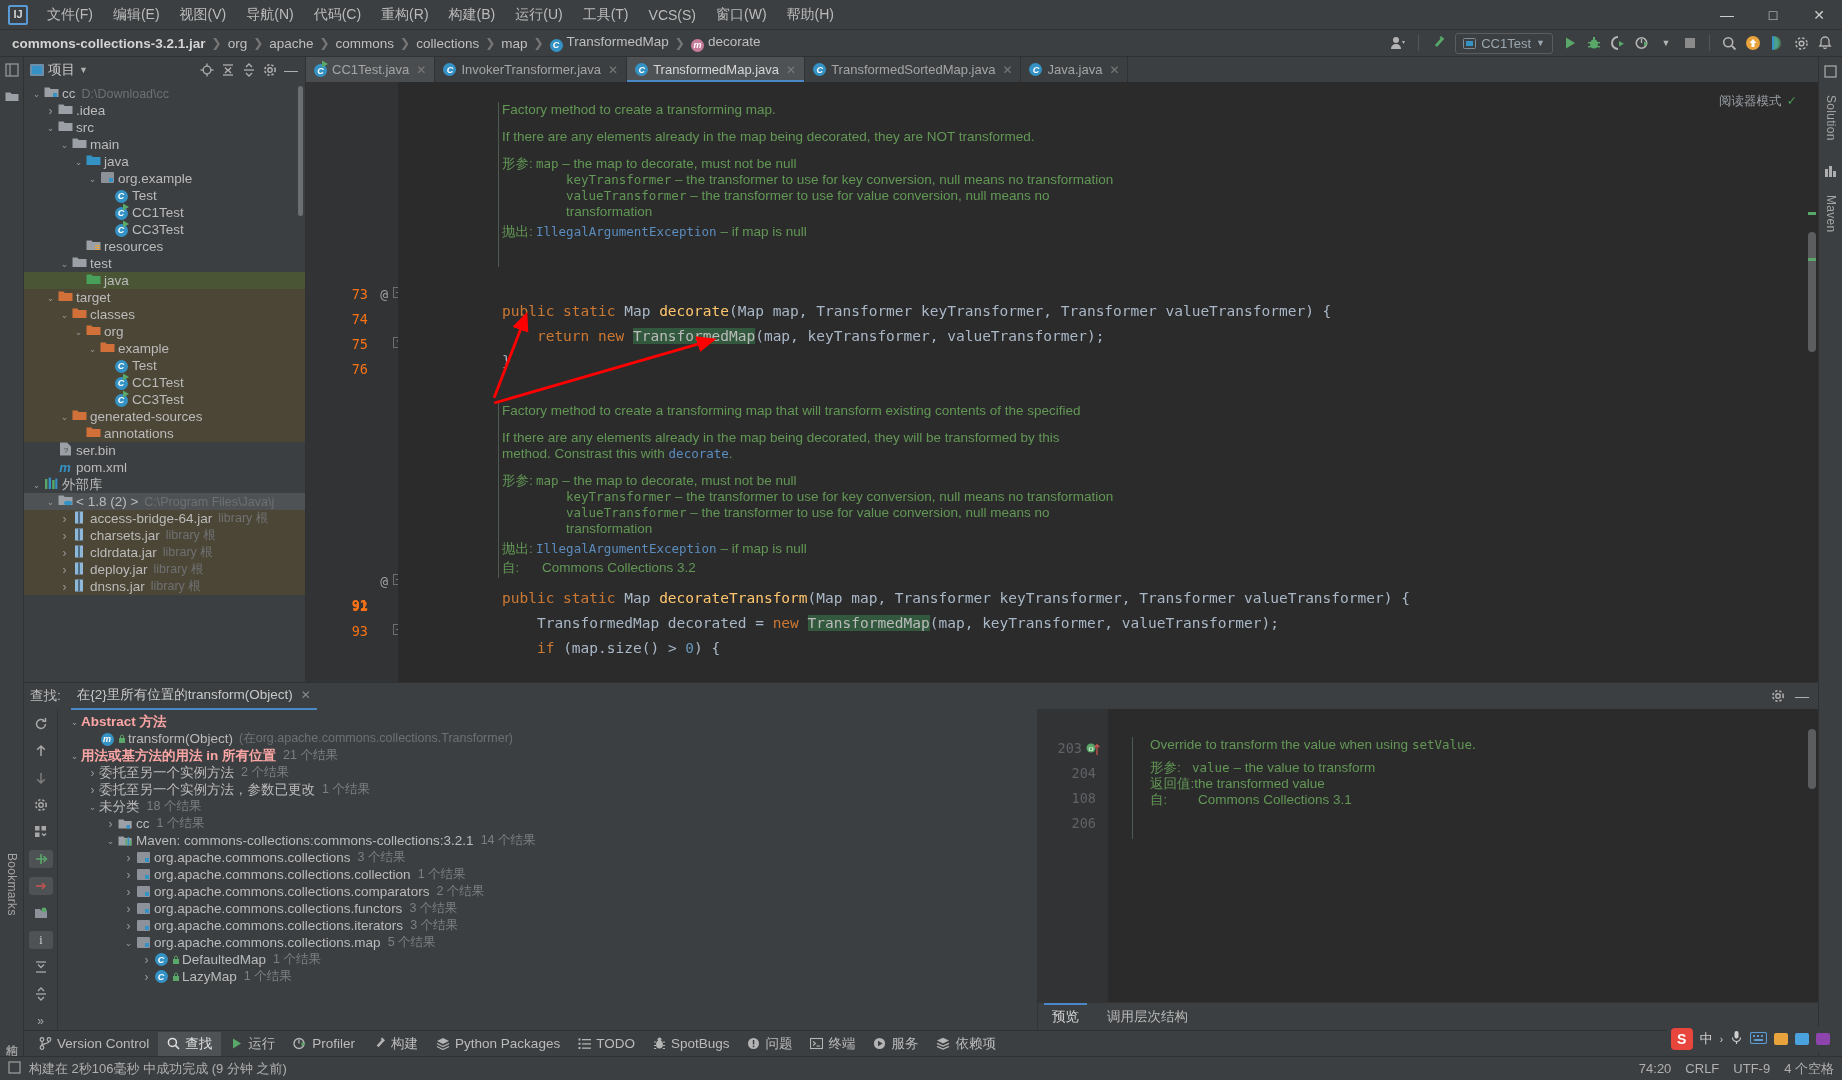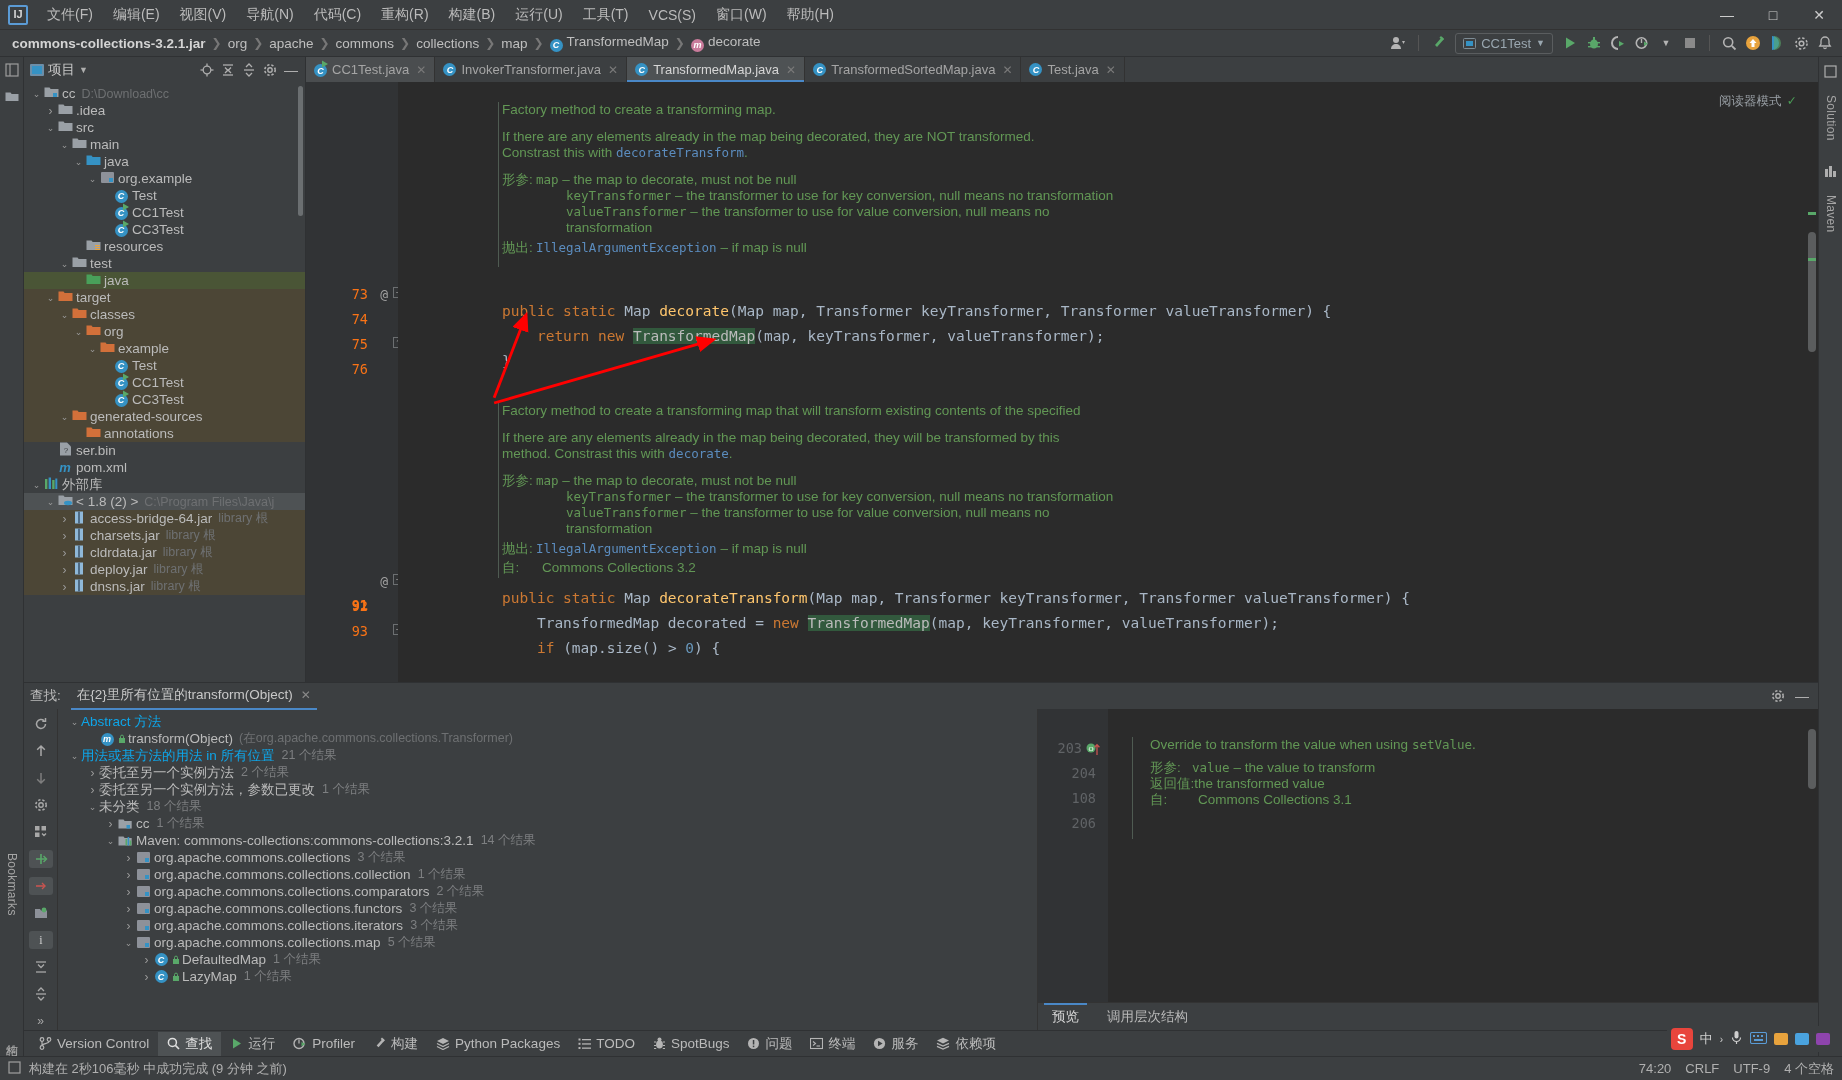--- a/index.html
+++ b/index.html
@@ -145,21 +145,21 @@
   .find-head { height:26px;flex:0 0 26px;display:flex;align-items:center;padding:0 6px;gap:10px;font-size:13.5px; }
   .find-head .lab { color:#bbbbbb; }
   .find-tab { color:#c8c8c8; border-bottom:2px solid #4a88c7; padding:3px 6px 4px; display:flex;align-items:center;gap:8px; }
   .find-head .acts { margin-left:auto; display:flex; gap:4px; }
   .find-body { flex:1; display:flex; min-height:0; }
   .find-strip { width:34px;flex:0 0 34px;background:#3c3f41;display:flex;flex-direction:column;align-items:center;padding-top:6px;gap:9px;border-right:1px solid #333; }
   .fs-ic { width:24px;height:22px;display:flex;align-items:center;justify-content:center;color:#a8a8a8;font-size:13px;border-radius:3px; }
   .fs-ic.on { background:#4e5254; }
   .findtree { flex:1; overflow:hidden; font-size:13.5px; padding-top:4px; border-right:1px solid #333; min-width:0; }
   .frow { height:17px;display:flex;align-items:center;white-space:nowrap; }
-  .bold { font-weight:normal; color:#0ea5e9; }
+  .bold { font-weight:bold; color:#fca5a5; }
   .cnt { color:#7d7f81; margin-left:7px; font-size:12.5px; }
   .pkgicon { width:13px;height:11px;background:#8d9199;border-radius:1px;position:relative; }
   .pkgicon::after{content:"";position:absolute;right:1px;bottom:1px;width:4px;height:4px;background:#3592c4;}
 
   .preview { width:780px;flex:0 0 780px;background:#2b2b2b;display:flex;flex-direction:column;min-width:0; }
   .pv-body { flex:1; position:relative; overflow:hidden; display:flex; }
   .pv-gutter { width:70px;flex:0 0 70px;background:#313335;position:relative; }
   .pv-code { flex:1; position:relative; background:#2b2b2b; font-family:"DejaVu Sans Mono",monospace; font-size:14.5px; }
   .pv-tabs { height:28px;flex:0 0 28px;background:#3c3f41;display:flex;align-items:stretch;font-size:13.5px;border-top:1px solid #333; }
   .pv-tab { display:flex;align-items:center;padding:0 14px;color:#b9b9b9;position:relative; }
@@ -642,21 +642,21 @@
                 <span style="display: inline-flex; align-items: center;">
                   <span class="clsicon">C</span>
                 </span>
                 <span>TransformedSortedMap.java</span>
                 <span class="x">✕</span>
               </div>
               <div class="tab">
                 <span style="display: inline-flex; align-items: center;">
                   <span class="clsicon">C</span>
                 </span>
-                <span>Test.java</span>
+                <span>Java.java</span>
                 <span class="x">✕</span>
               </div>
             </div>
           <div class="ed-body">
             <div class="gutter-strip"></div>
             <div class="gutter" id="editor-gutter">
                 <div class="ln" style="top: 200px;">73</div>
                 <div class="gat" style="top: 200px;">@</div>
                 <div style="position: absolute; right: -6px; top: 205px; width: 11px; height: 11px; border: 1px solid rgb(108, 111, 113); color: rgb(154, 154, 154); font-size: 8px; display: flex; align-items: center; justify-content: center; line-height: 1;">−</div>
                 <div class="ln" style="top: 225px;">74</div>
@@ -671,21 +671,20 @@
                 <div style="position: absolute; right: -6px; top: 542px; width: 11px; height: 11px; border: 1px solid rgb(108, 111, 113); color: rgb(154, 154, 154); font-size: 8px; display: flex; align-items: center; justify-content: center; line-height: 1;">−</div>
                 <div style="position: absolute; right: -1px; top: 0px; bottom: 0px; width: 1px; background: rgb(60, 63, 65);"></div>
               </div>
             <div class="code">
 
               <div class="doc-bar" style="left:100px;top:20px;height:165px;"></div>
               <div class="doc" style="top:20px;">
                 <div>Factory method to create a transforming map.</div>
                 <div style="height:11px"></div>
                 <div>If there are any elements already in the map being decorated, they are NOT transformed.</div>
-                <div><span>Constrast this with </span><span class="lnk">decorateTransform</span>.</div>
                 <div style="height:11px"></div>
                 <div style="display:flex;">
                   <span style="min-width:34px;">形参:</span>
                   <div>
                     <div><span class="mono">map</span><span> – the map to decorate, must not be null</span></div>
                     <div style="padding-left:30px;"><span class="mono">keyTransformer</span><span> – the transformer to use for key conversion, null means no transformation</span></div>
                     <div style="padding-left:30px;"><span class="mono">valueTransformer</span><span> – the transformer to use for value conversion, null means no</span></div>
                     <div style="padding-left:30px;"><span>transformation</span></div>
                   </div>
                 </div>

